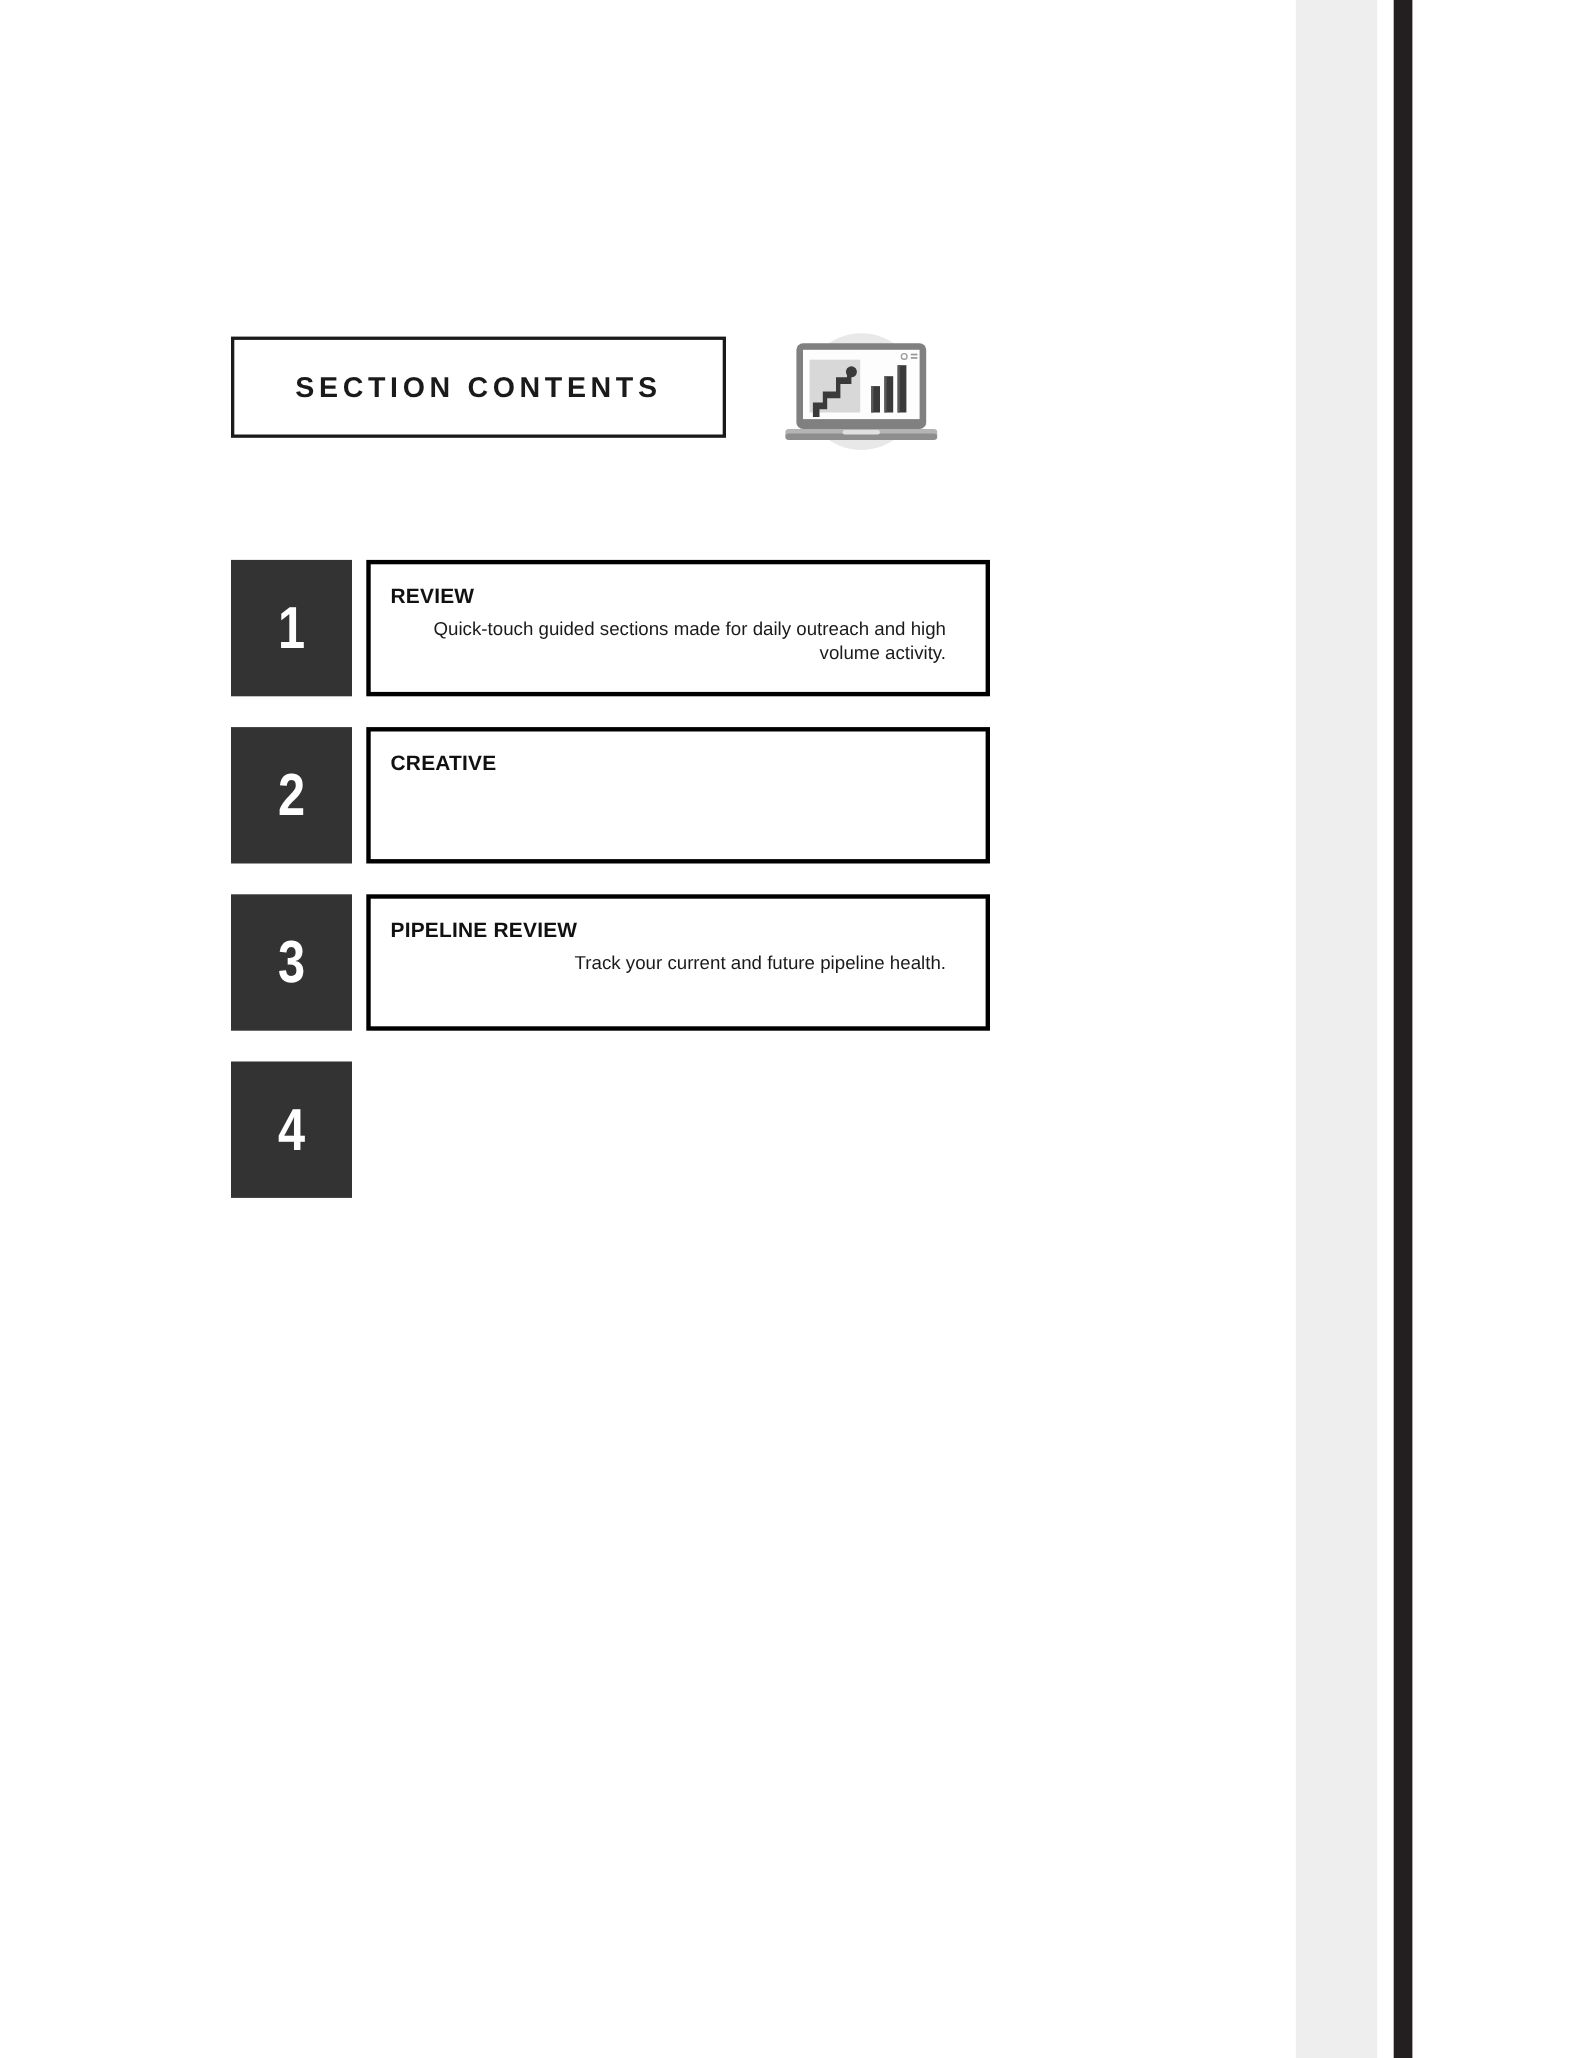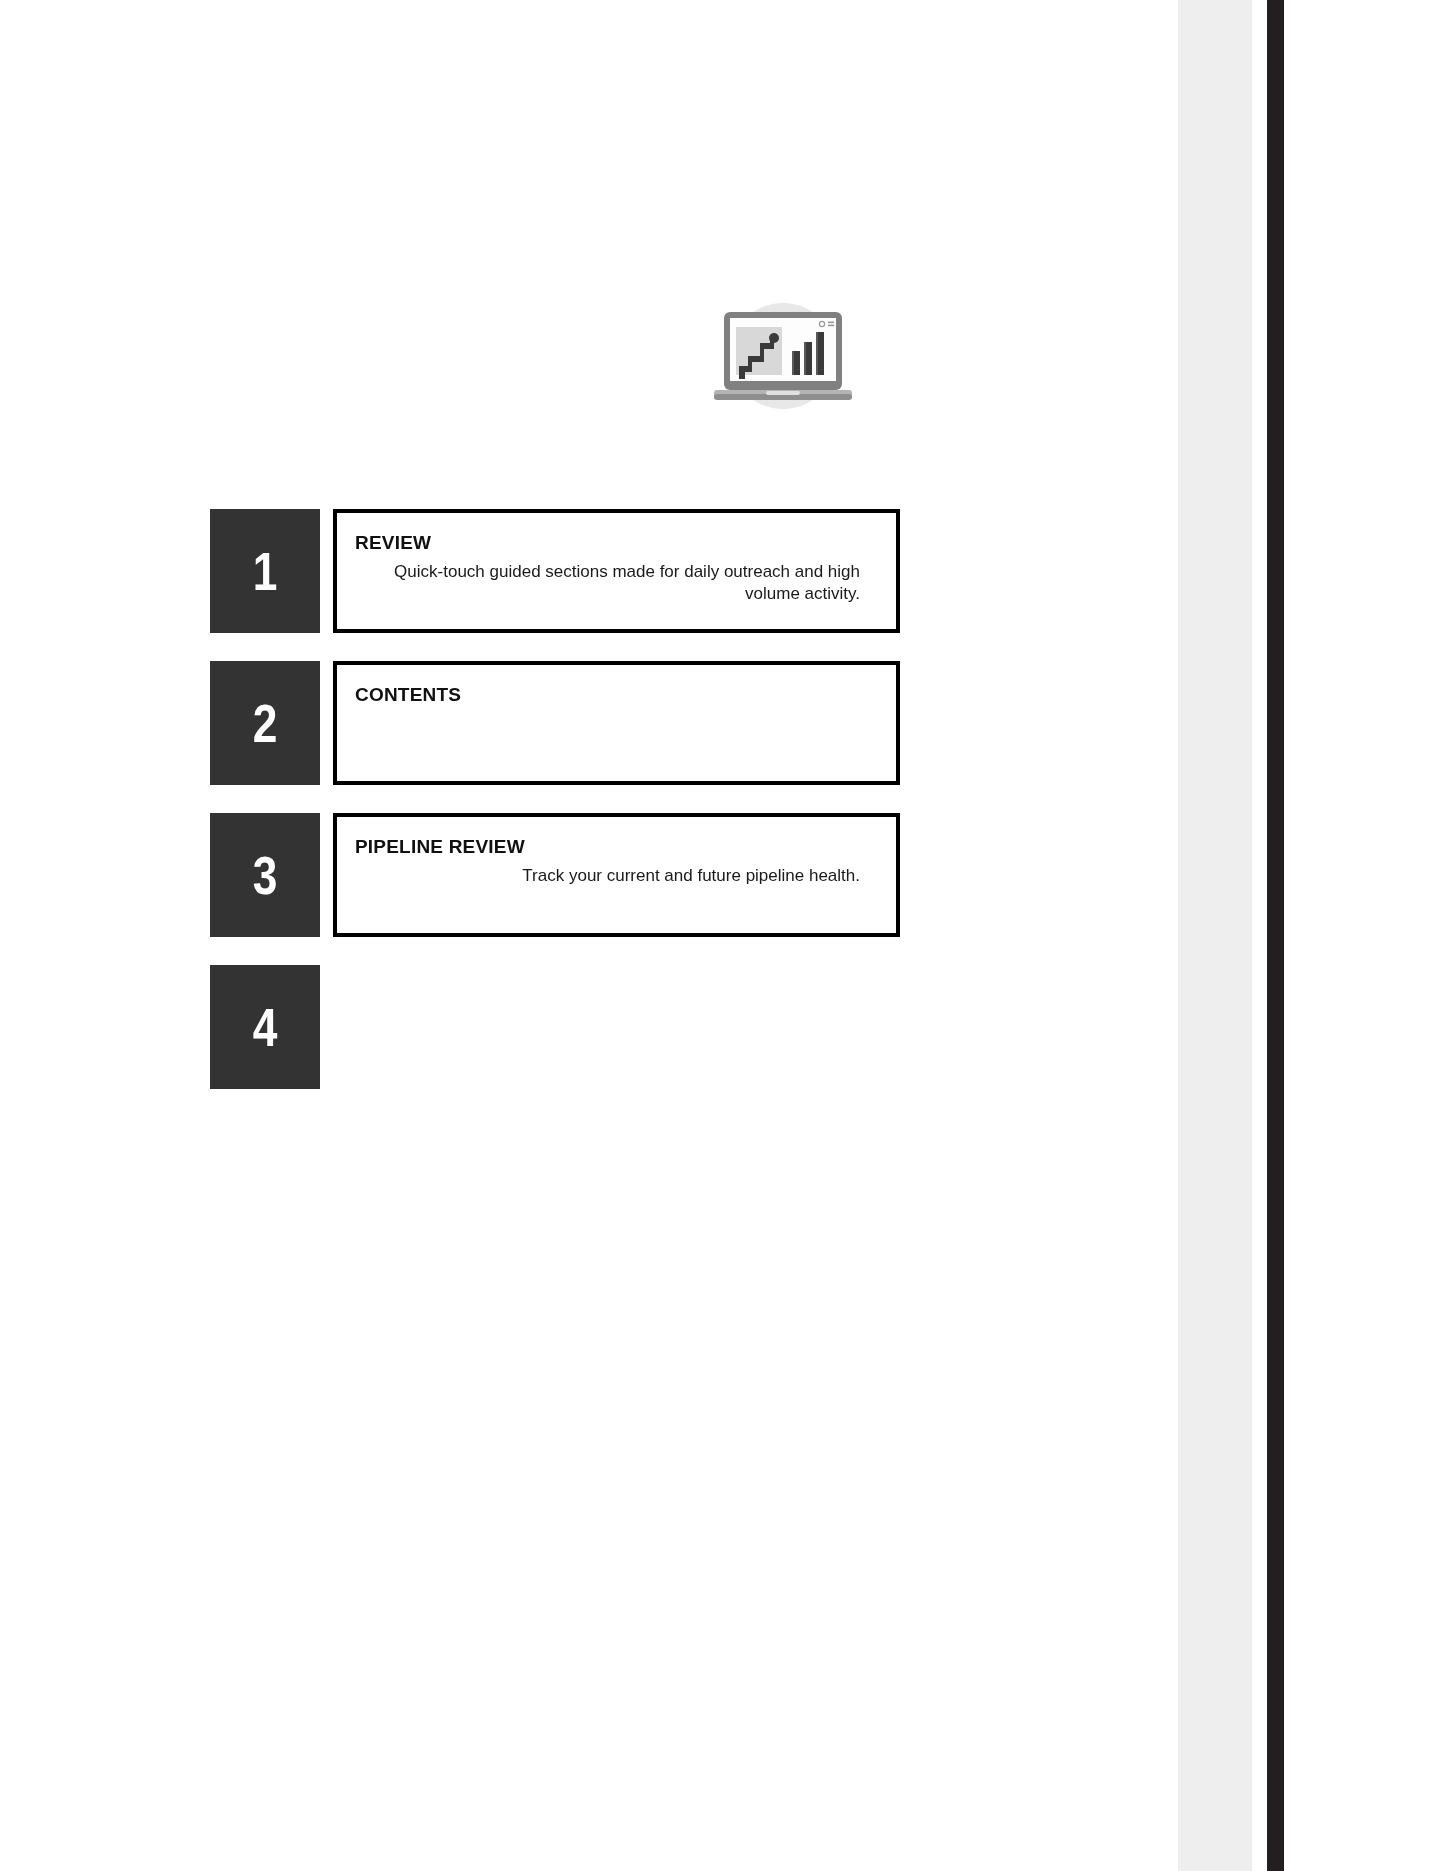--- a/index.html
+++ b/index.html
@@ -142,20 +142,23 @@
 </head>
 <body>
 
 <div class="page">
 
   <div class="band-grey"></div>
   <div class="band-dark"></div>
 
   <div class="header">
 
+    <div class="title-box">
+      <div class="title-text">SECTION CONTENTS</div>
+    </div>
 
     <div class="laptop-icon">
       <svg viewBox="0 0 150 125" width="150" height="125" xmlns="http://www.w3.org/2000/svg">
 
         <circle cx="75" cy="62" r="53" fill="#e8e8e8"></circle>
 
         <rect x="16" y="18" width="118" height="78" rx="6" ry="6" fill="#808080"></rect>
 
         <rect x="22" y="24" width="106" height="63" fill="#fdfdfd"></rect>
 
@@ -193,21 +196,21 @@
         <p class="item-title">REVIEW</p>
         <p class="item-desc">Quick-touch guided sections made for daily outreach and high volume activity.</p>
       </div>
     </div>
 
     <div class="row row-2">
       <div class="num-box">
         <span>2</span>
       </div>
       <div class="content-box">
-        <p class="item-title">CONTENTS</p>
+        <p class="item-title">CREATIVE</p>
       </div>
     </div>
 
     <div class="row row-3">
       <div class="num-box">
         <span>3</span>
       </div>
       <div class="content-box">
         <p class="item-title">PIPELINE REVIEW</p>
         <p class="item-desc">Track your current and future pipeline health.</p>

